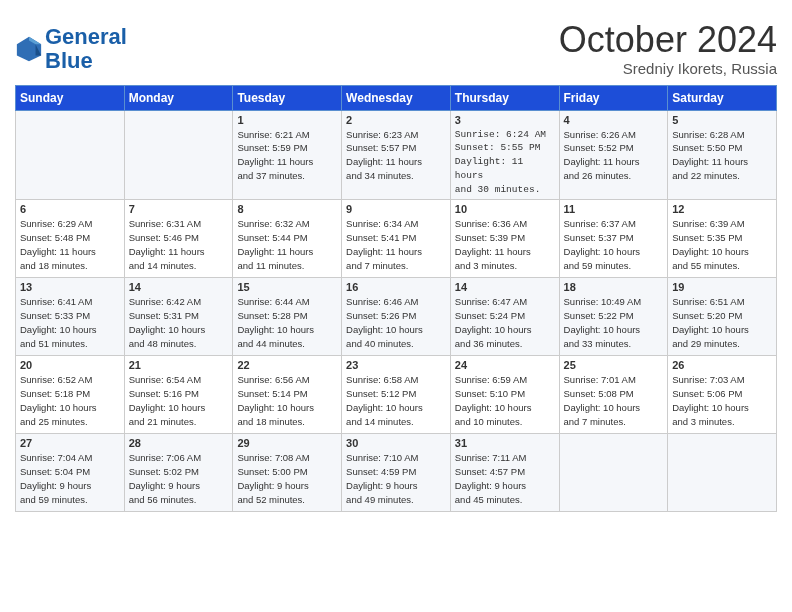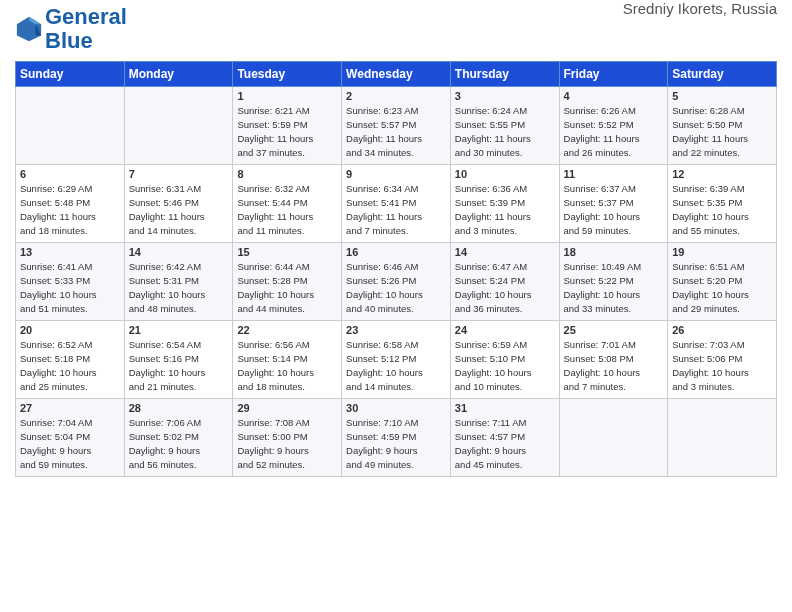--- a/index.html
+++ b/index.html
@@ -5,21 +5,21 @@
     * { margin: 0; padding: 0; box-sizing: border-box; }
     body {
       font-family: Arial, sans-serif;
       background: #fff;
       width: 792px;
       height: 612px;
       overflow: hidden;
     }
     .container {
       width: 792px;
-      padding: 0 15px 5px 15px;
+      padding: 20px 15px 5px 15px;
     }
     .header {
       display: flex;
       justify-content: space-between;
       align-items: flex-start;
       margin-bottom: 8px;
     }
     .logo {
       display: flex;
       align-items: center;
@@ -100,20 +100,21 @@
         <polygon points="22,10 28,22 22,22 22,10" fill="#1a4f8a"></polygon>
       </svg>
       <div>
         <div class="logo-text">
           <span class="logo-blue">General</span><br>
           <span class="logo-blue">Blue</span>
         </div>
       </div>
     </div>
     <div class="title-block">
+      <div class="month-title">October 2024</div>
       <div class="subtitle">Sredniy Ikorets, Russia</div>
     </div>
   </div>
 
   <table>
     <thead>
       <tr>
         <th>Sunday</th>
         <th>Monday</th>
         <th>Tuesday</th>
@@ -136,21 +137,21 @@
           </td>
           <td>
             <span class="day-number">2</span>
             <div class="day-info" style="white-space: pre-line;">Sunrise: 6:23 AM
 Sunset: 5:57 PM
 Daylight: 11 hours
 and 34 minutes.</div>
           </td>
           <td>
             <span class="day-number">3</span>
-            <div class="day-info" style="white-space: pre-line;">Sunrise: 6:24 AM
+            <div class="day-info" style="white-space: pre-line; font-family: Liberation Mono, monospace;">Sunrise: 6:24 AM
 Sunset: 5:55 PM
 Daylight: 11 hours
 and 30 minutes.</div>
           </td>
           <td>
             <span class="day-number">4</span>
             <div class="day-info" style="white-space: pre-line;">Sunrise: 6:26 AM
 Sunset: 5:52 PM
 Daylight: 11 hours
 and 26 minutes.</div>

